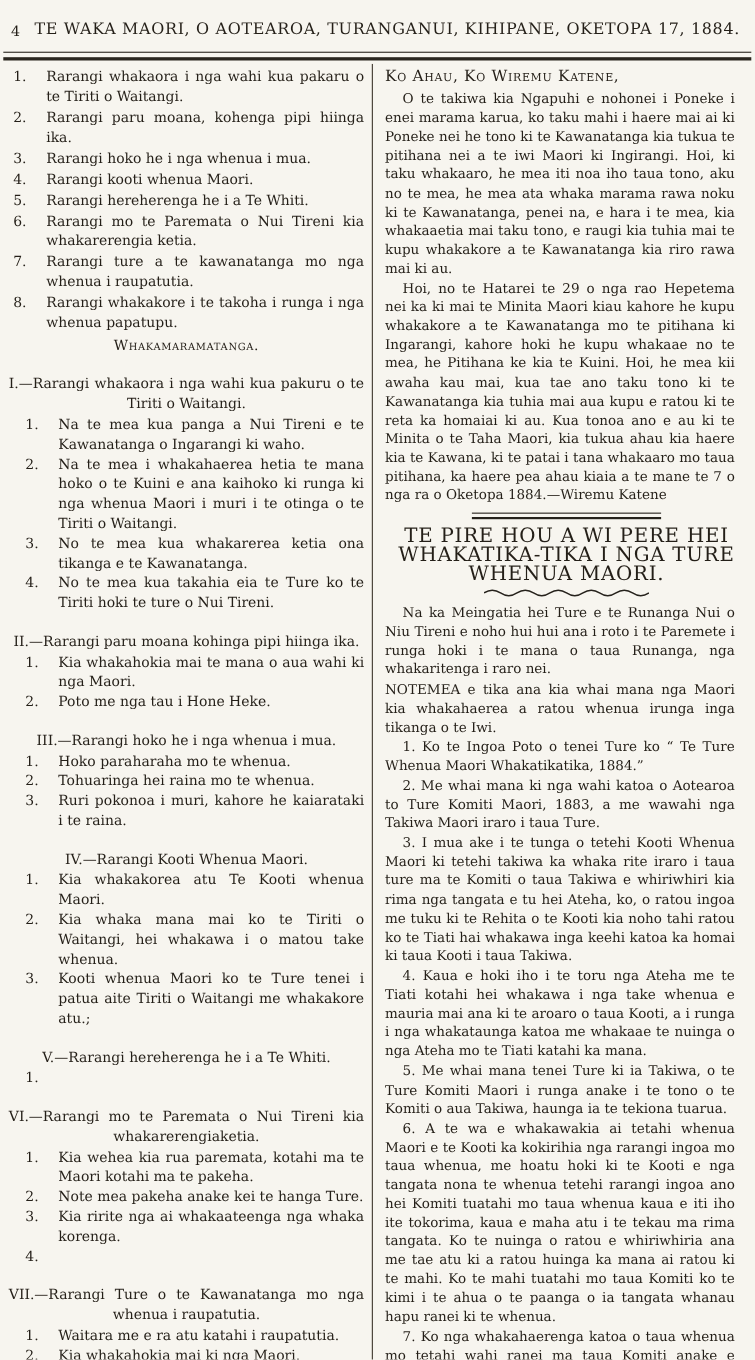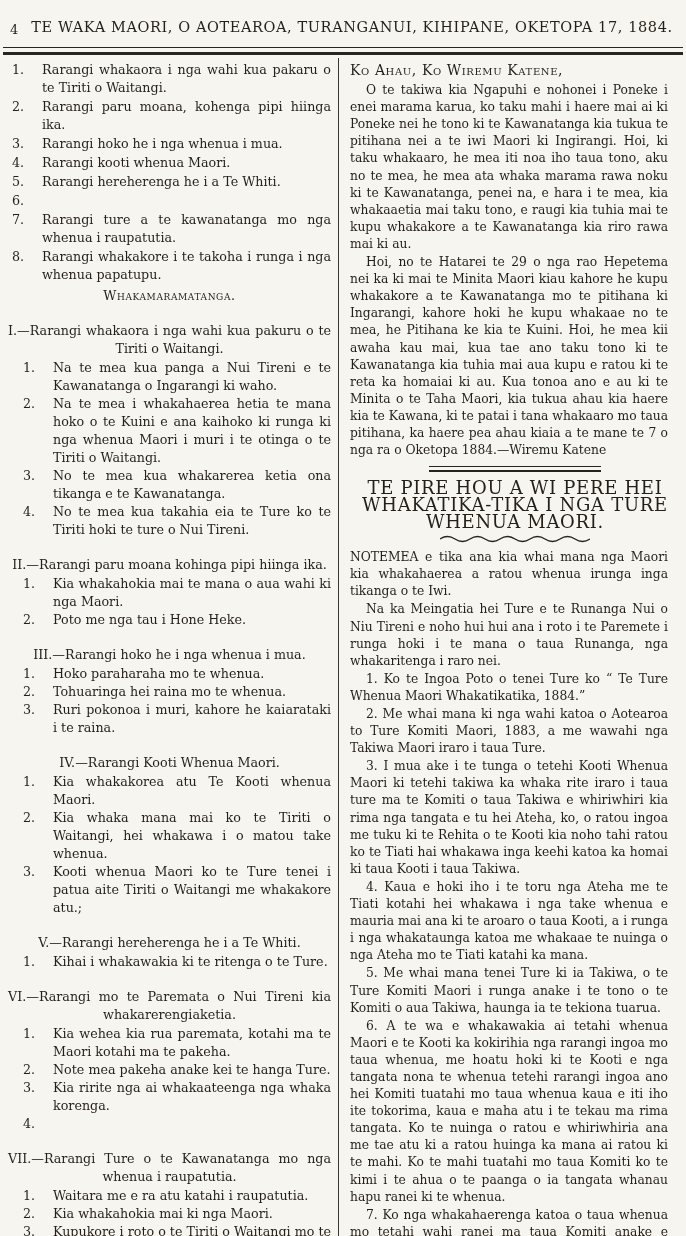--- a/index.html
+++ b/index.html
@@ -59,20 +59,21 @@
         <div class="item toplist-item">
           <span class="num">4.</span>
           <span class="txt">Rarangi kooti whenua Maori.</span>
         </div>
         <div class="item toplist-item">
           <span class="num">5.</span>
           <span class="txt">Rarangi hereherenga he i a Te Whiti.</span>
         </div>
         <div class="item toplist-item">
           <span class="num">6.</span>
+          <span class="txt">Rarangi mo te Paremata o Nui Tireni kia whakarerengia ketia.</span>
         </div>
         <div class="item toplist-item">
           <span class="num">7.</span>
           <span class="txt">Rarangi ture a te kawanatanga mo nga whenua i raupatutia.</span>
         </div>
         <div class="item toplist-item">
           <span class="num">8.</span>
           <span class="txt">Rarangi whakakore i te takoha i runga i nga whenua papatupu.</span>
         </div>
         <div class="subheading">Whakamaramatanga.</div>
@@ -124,21 +125,20 @@
           <span class="num">2.</span>
           <span class="txt">Kia whaka mana mai ko te Tiriti o Waitangi, hei whakawa i o matou take whenua.</span>
         </div>
         <div class="item sec-item">
           <span class="num">3.</span>
           <span class="txt">Kooti whenua Maori ko te Ture tenei i patua aite Tiriti o Waitangi me whakakore atu.;</span>
         </div>
         <div class="sec-title">V.—Rarangi hereherenga he i a Te Whiti.</div>
         <div class="item sec-item">
           <span class="num">1.</span>
-          <span class="txt">Kihai i whakawakia ki te ritenga o te Ture.</span>
         </div>
         <div class="sec-title">VI.—Rarangi mo te Paremata o Nui Tireni kia whakarerengiaketia.</div>
         <div class="item sec-item">
           <span class="num">1.</span>
           <span class="txt">Kia wehea kia rua paremata, kotahi ma te Maori kotahi ma te pakeha.</span>
         </div>
         <div class="item sec-item">
           <span class="num">2.</span>
           <span class="txt">Note mea pakeha anake kei te hanga Ture.</span>
         </div>
@@ -175,22 +175,22 @@
     <div class="vrule"></div>
     <div class="col right" id="right-col">
         <div class="art-heading">Ko Ahau, Ko Wiremu Katene,</div>
         <p class="para">O te takiwa kia Ngapuhi e nohonei i Poneke i enei marama karua, ko taku mahi i haere mai ai ki Poneke nei he tono ki te Kawanatanga kia tukua te pitihana nei a te iwi Maori ki Ingirangi.  Hoi, ki taku whakaaro, he mea iti noa iho taua tono, aku no te mea, he mea ata whaka marama rawa noku ki te Kawanatanga, penei na, e hara i te mea, kia whakaaetia mai taku tono, e raugi kia tuhia mai te kupu whakakore a te Kawanatanga kia riro rawa mai ki au.</p>
         <p class="para">Hoi, no te Hatarei te 29 o nga rao Hepetema nei ka ki mai te Minita Maori kiau kahore he kupu whakakore a te Kawanatanga mo te pitihana ki Ingarangi, kahore hoki he kupu whakaae no te mea, he Pitihana ke kia te Kuini.  Hoi, he mea kii awaha kau mai, kua tae ano taku tono ki te Kawanatanga kia tuhia mai aua kupu e ratou ki te reta ka homaiai ki au.  Kua tonoa ano e au ki te Minita o te Taha Maori, kia tukua ahau kia haere kia te Kawana, ki te patai i tana whakaaro mo taua pitihana, ka haere pea ahau kiaia a te mane te 7 o nga ra o Oketopa 1884.—Wiremu Katene</p>
         <div class="divider-double"></div>
         <div class="art2-heading">TE PIRE HOU A WI PERE HEI WHAKATIKA-TIKA I NGA TURE WHENUA MAORI.</div>
         <div class="wavy"><svg width="150" height="10" viewBox="0 0 150 10">
             <path d="M0 5 Q 7.5 0 15 5 T 30 5 T 45 5 T 60 5 T 75 5 T 90 5 T 105 5 T 120 5 T 135 5 T 150 5" fill="none" stroke="#26221c" stroke-width="1.3"></path>
           </svg></div>
+        <p class="para">Na ka Meingatia hei Ture e te Runanga Nui o Niu Tireni e noho hui hui ana i roto i te Paremete i runga hoki i te mana o taua Runanga, nga whakaritenga i raro nei.</p>
         <p class="para noindent">NOTEMEA e tika ana kia whai mana nga Maori kia whakahaerea a ratou whenua irunga inga tikanga o te Iwi.</p>
-        <p class="para">Na ka Meingatia hei Ture e te Runanga Nui o Niu Tireni e noho hui hui ana i roto i te Paremete i runga hoki i te mana o taua Runanga, nga whakaritenga i raro nei.</p>
         <p class="para">1. Ko te Ingoa Poto o tenei Ture ko “ Te Ture Whenua Maori Whakatikatika, 1884.”</p>
         <p class="para">2. Me whai mana ki nga wahi katoa o Aotearoa to Ture Komiti Maori, 1883, a me wawahi nga Takiwa Maori iraro i taua Ture.</p>
         <p class="para">3. I mua ake i te tunga o tetehi Kooti Whenua Maori ki tetehi takiwa ka whaka rite iraro i taua ture ma te Komiti o taua Takiwa e whiriwhiri kia rima nga tangata e tu hei Ateha, ko, o ratou ingoa me tuku ki te Rehita o te Kooti kia noho tahi ratou ko te Tiati hai whakawa inga keehi katoa ka homai ki taua Kooti i taua Takiwa.</p>
         <p class="para">4. Kaua e hoki iho i te toru nga Ateha me te Tiati kotahi hei whakawa i nga take whenua e mauria mai ana ki te aroaro o taua Kooti, a i runga i nga whakataunga katoa me whakaae te nuinga o nga Ateha mo te Tiati katahi ka mana.</p>
         <p class="para">5. Me whai mana tenei Ture ki ia Takiwa, o te Ture Komiti Maori i runga anake i te tono o te Komiti o aua Takiwa, haunga ia te tekiona tuarua.</p>
         <p class="para">6. A te wa e whakawakia ai tetahi whenua Maori e te Kooti ka kokirihia nga rarangi ingoa mo taua whenua, me hoatu hoki ki te Kooti e nga tangata nona te whenua tetehi rarangi ingoa ano hei Komiti tuatahi mo taua whenua kaua e iti iho ite tokorima, kaua e maha atu i te tekau ma rima tangata.  Ko te nuinga o ratou e whiriwhiria ana me tae atu ki a ratou huinga ka mana ai ratou ki te mahi.  Ko te mahi tuatahi mo taua Komiti ko te kimi i te ahua o te paanga o ia tangata whanau hapu ranei ki te whenua.</p>
         <p class="para">7. Ko nga whakahaerenga katoa o taua whenua mo tetahi wahi ranei ma taua Komiti anake e mahi, ko te mahinga a te tangata takitahi, ka he i te Ture.</p>
       </div>
   </div>
 </div>

